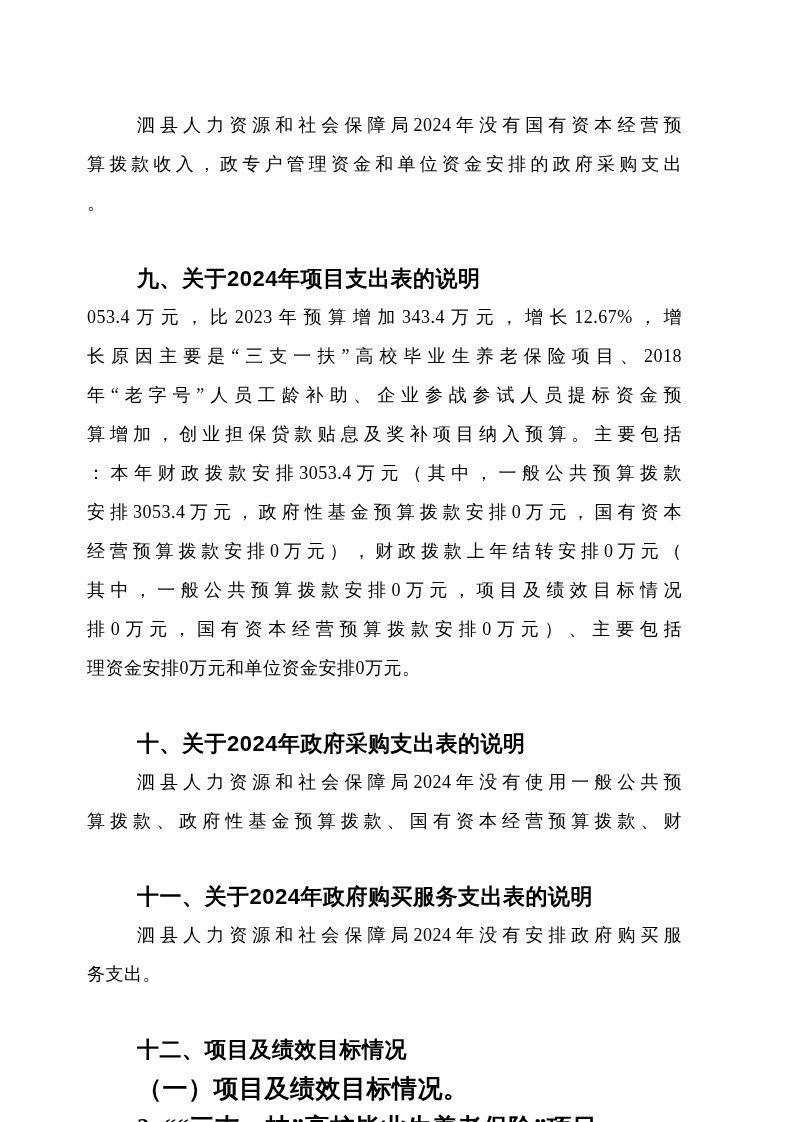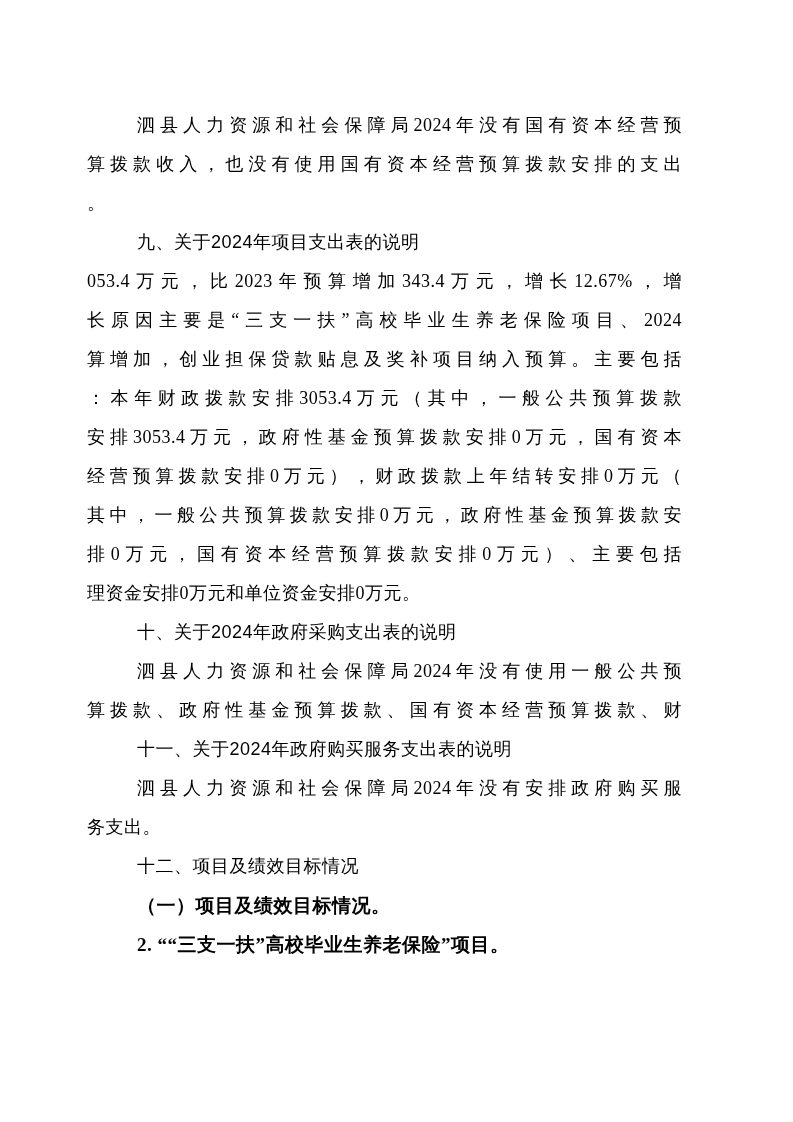--- a/index.html
+++ b/index.html
@@ -35,50 +35,52 @@
   .line.indent {
     text-indent: 50px;
   }
   .block.body .line {
     font-family: "Liberation Serif", "DejaVu Serif", serif;
     font-size: 18px;
     font-weight: 400;
   }
   .block.heading .line {
     font-family: "Liberation Sans", "DejaVu Sans", sans-serif;
-    font-size: 18px;
-    font-weight: 400;
+    font-size: 22px;
+    font-weight: 700;
+    margin-top: 36px;
   }
   .block.subheading .line {
     font-family: "Liberation Serif", "DejaVu Serif", serif;
-    font-size: 19px;
+    font-size: 25px;
     font-weight: 700;
   }
 </style>
 </head>
 <body>
 
 <div class="page">
   <div class="content">
       <div class="block body">
         <div class="line indent fill">泗县人力资源和社会保障局2024年没有国有资本经营预</div>
-        <div class="line fill">算拨款收入，也没有使用国有资本经营预算拨款安排的支出</div>
+        <div class="line fill">算拨款收入，政专户管理资金和单位资金安排的政府采购支出</div>
         <div class="line">。</div>
       </div>
       <div class="block heading">
         <div class="line indent">九、关于2024年项目支出表的说明</div>
       </div>
       <div class="block body">
         <div class="line fill">053.4万元，比2023年预算增加343.4万元，增长12.67%，增</div>
-        <div class="line fill">长原因主要是“三支一扶”高校毕业生养老保险项目、2024</div>
+        <div class="line fill">长原因主要是“三支一扶”高校毕业生养老保险项目、2018</div>
+        <div class="line fill">年“老字号”人员工龄补助、企业参战参试人员提标资金预</div>
         <div class="line fill">算增加，创业担保贷款贴息及奖补项目纳入预算。主要包括</div>
         <div class="line fill">：本年财政拨款安排3053.4万元（其中，一般公共预算拨款</div>
         <div class="line fill">安排3053.4万元，政府性基金预算拨款安排0万元，国有资本</div>
         <div class="line fill">经营预算拨款安排0万元），财政拨款上年结转安排0万元（</div>
-        <div class="line fill">其中，一般公共预算拨款安排0万元，政府性基金预算拨款安</div>
+        <div class="line fill">其中，一般公共预算拨款安排0万元，项目及绩效目标情况</div>
         <div class="line fill">排0万元，国有资本经营预算拨款安排0万元）、主要包括</div>
         <div class="line">理资金安排0万元和单位资金安排0万元。</div>
       </div>
       <div class="block heading">
         <div class="line indent">十、关于2024年政府采购支出表的说明</div>
       </div>
       <div class="block body">
         <div class="line indent fill">泗县人力资源和社会保障局2024年没有使用一般公共预</div>
         <div class="line fill">算拨款、政府性基金预算拨款、国有资本经营预算拨款、财</div>
       </div>

